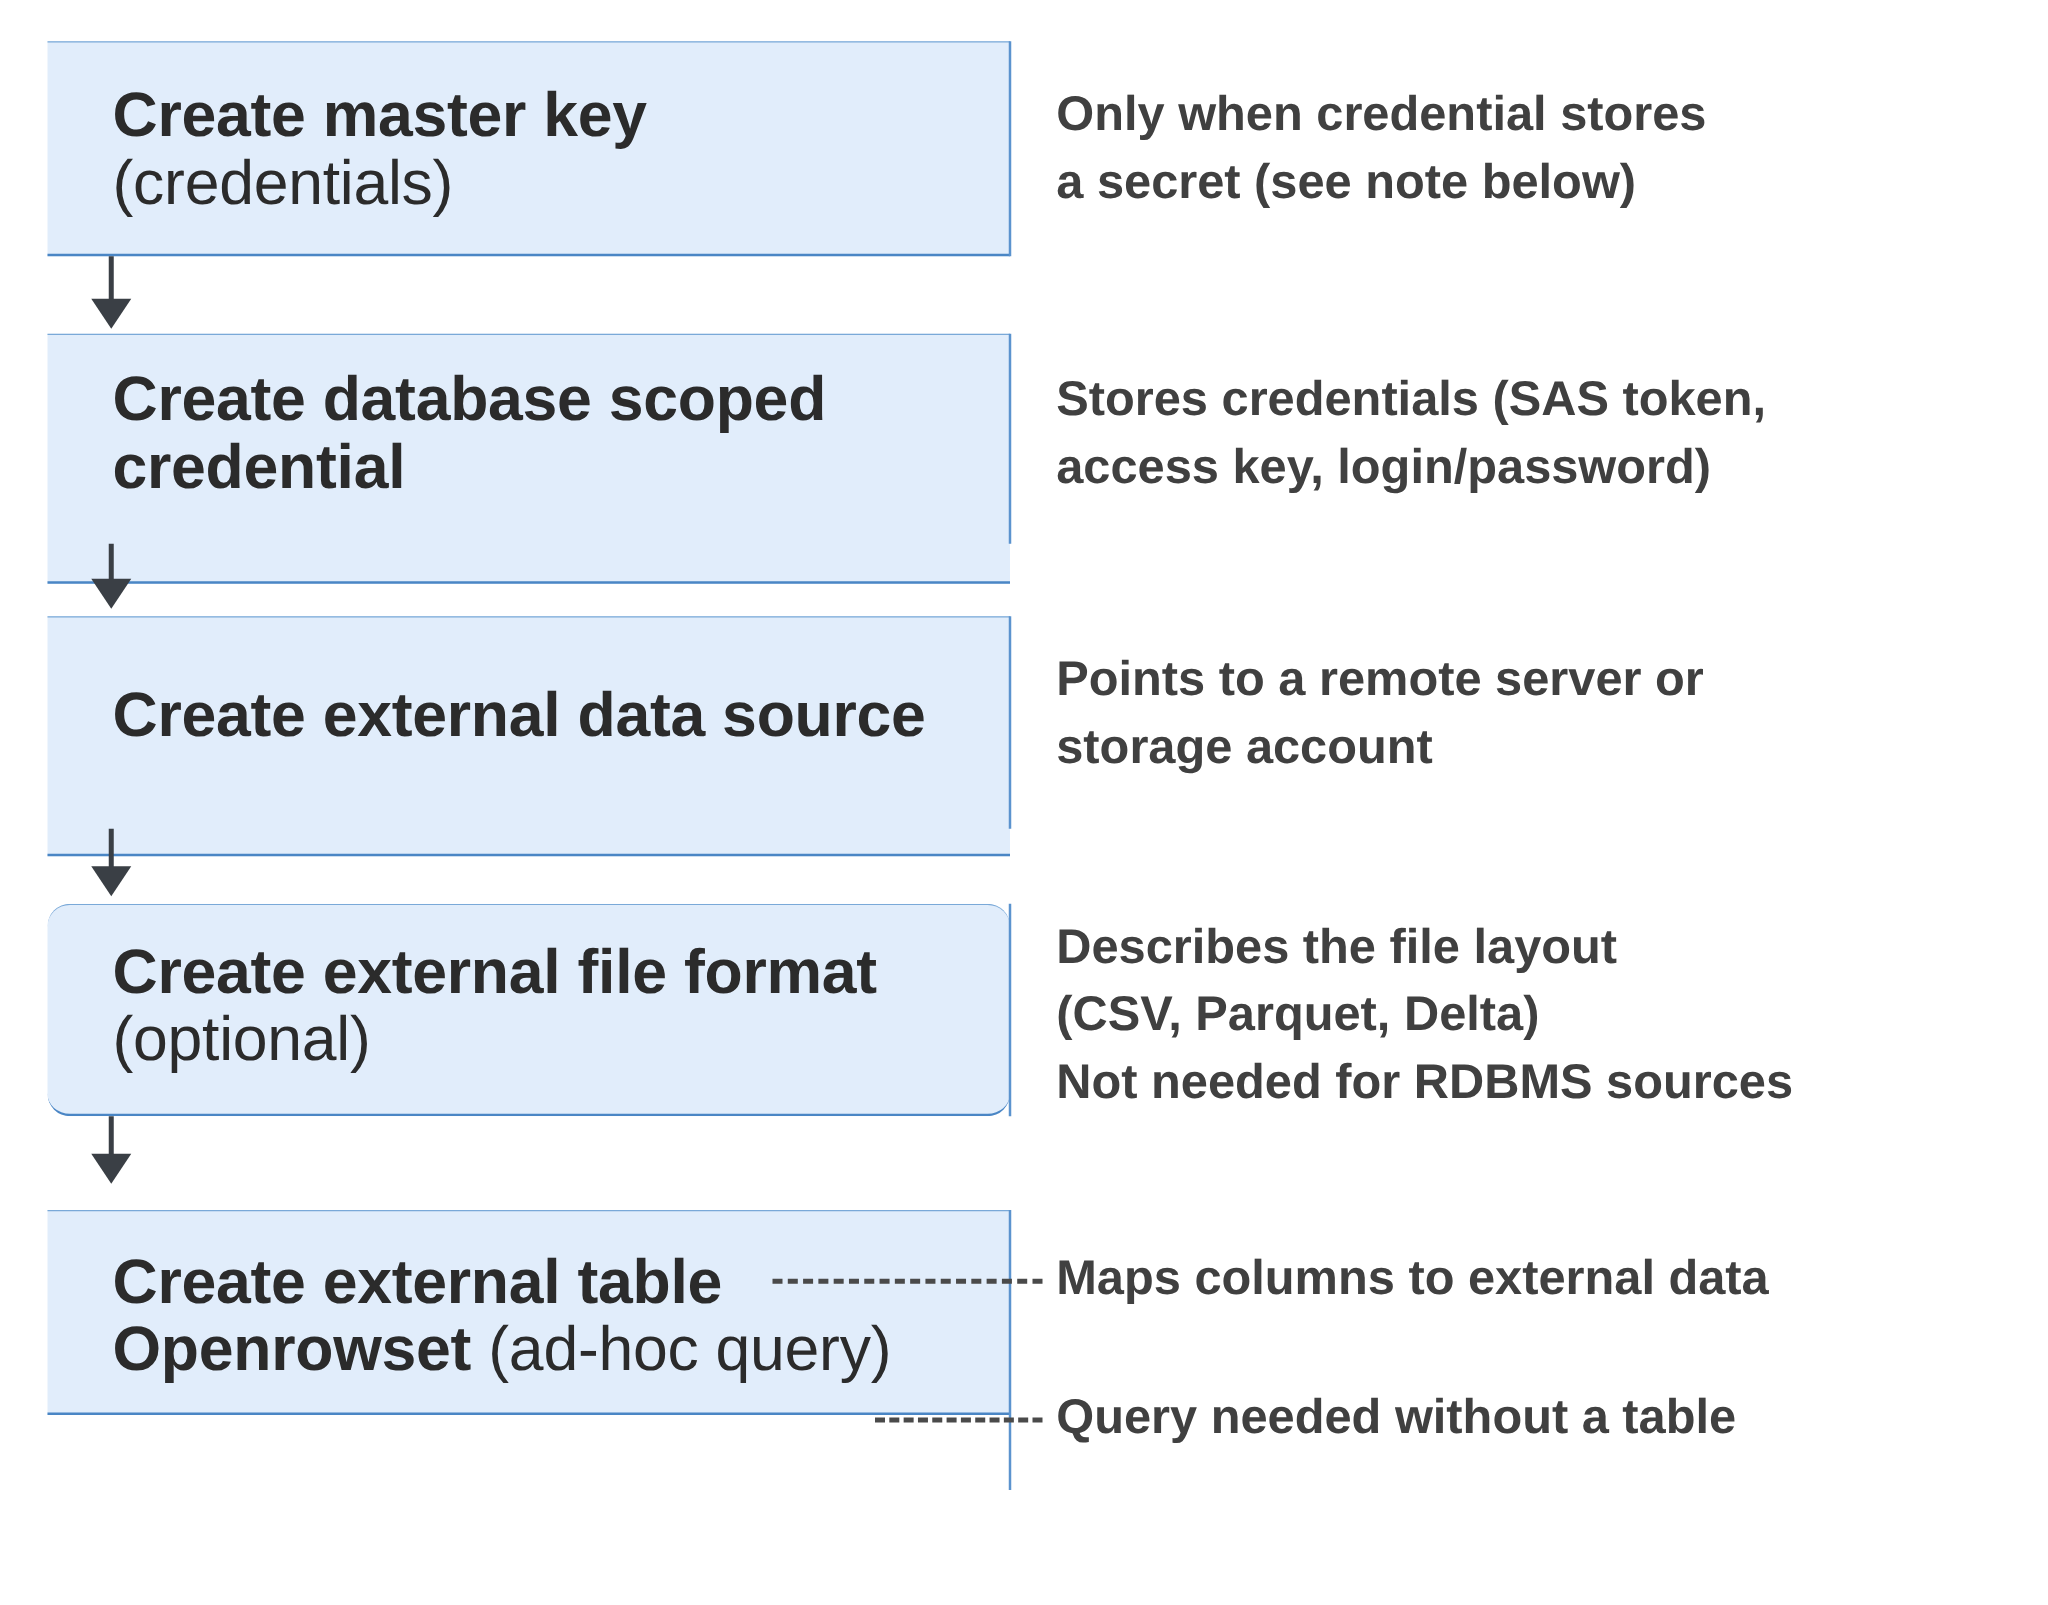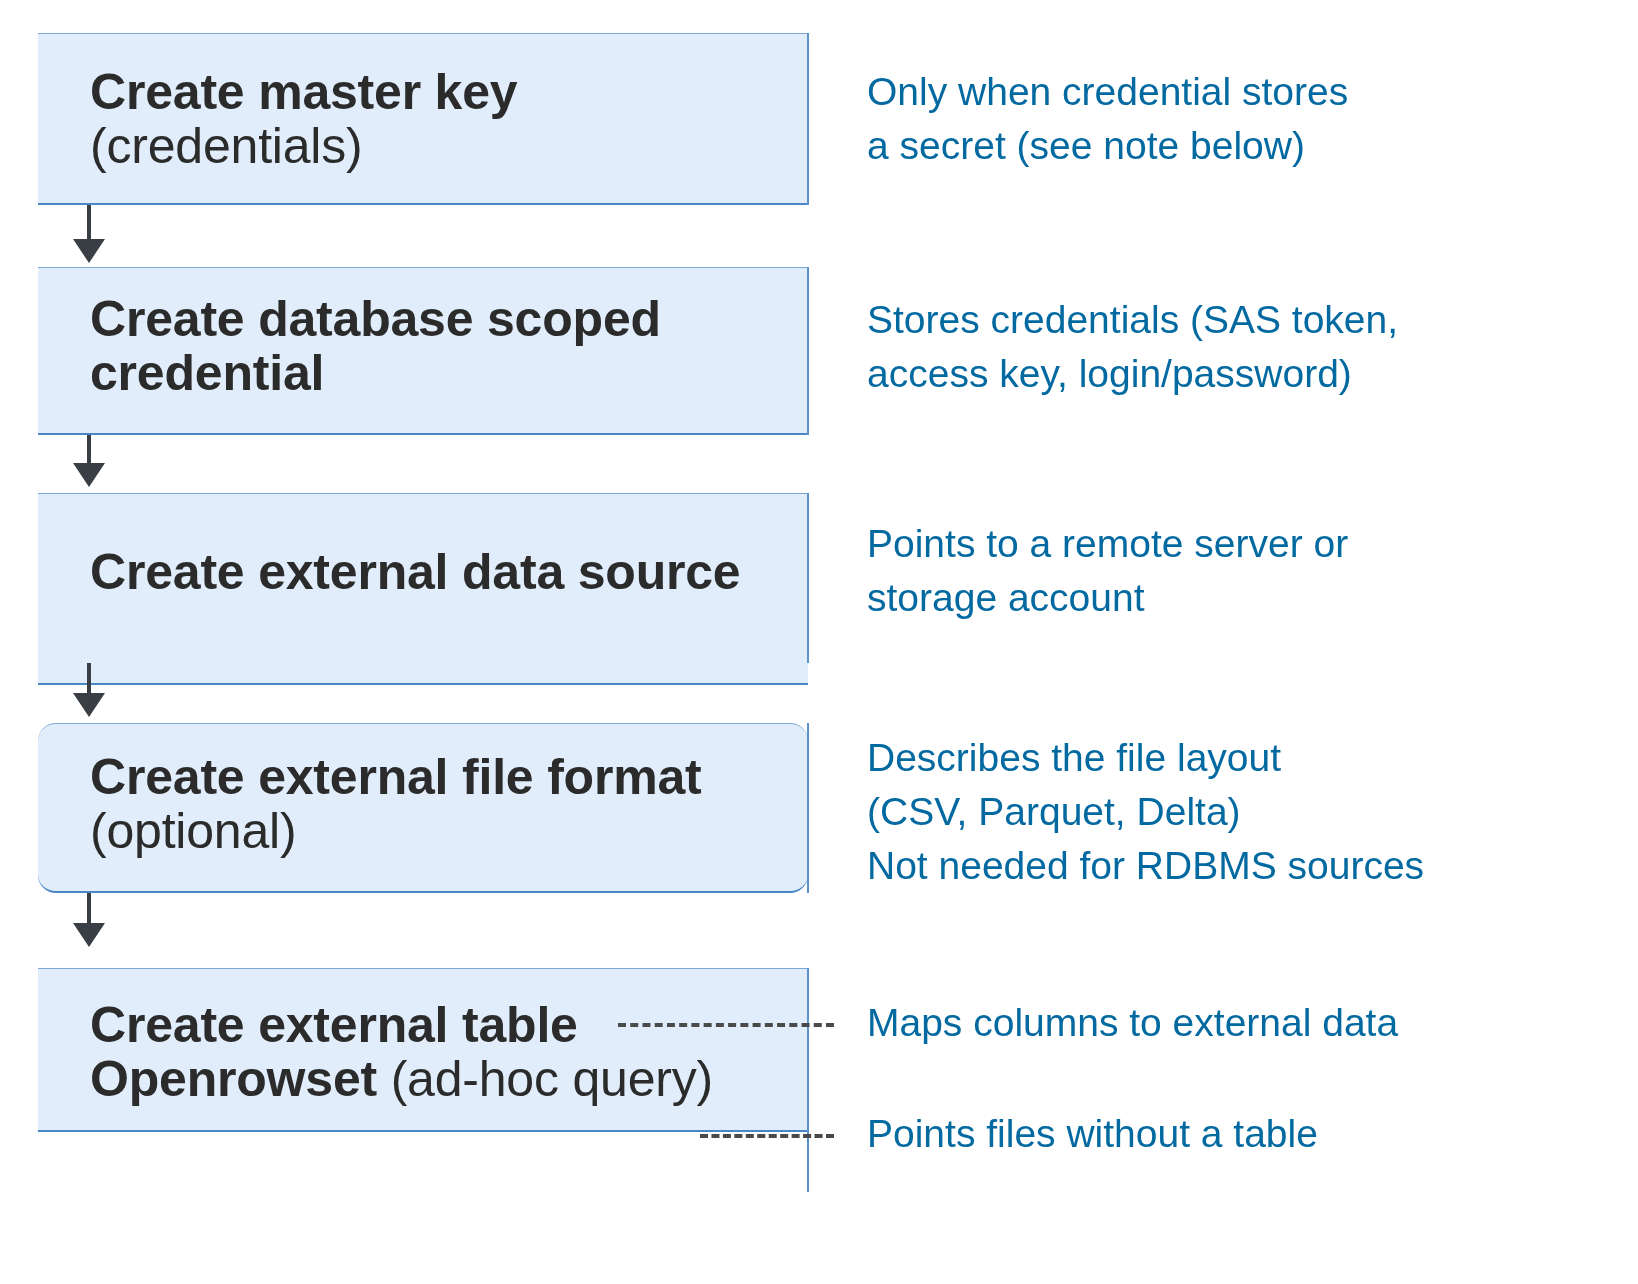--- a/index.html
+++ b/index.html
@@ -68,25 +68,25 @@
     width: 0;
     height: 0;
     border-left: 16px solid transparent;
     border-right: 16px solid transparent;
     border-top: 24px solid #3a3f45;
   }
 
   
   .desc {
     position: absolute;
-    left: 867px;
+    left: 845px;
     font-size: 39px;
     line-height: 54px;
-    font-weight: 400;
-    color: #0369a1;
+    font-weight: 700;
+    color: #404040;
     white-space: nowrap;
   }
 
   
   .dashed {
     position: absolute;
     height: 0;
     border-top: 4px dashed #4a4a4a;
   }
 </style>
@@ -104,21 +104,21 @@
   <div class="edge-rule" style="top:33px; height:172px;"></div>
 
   <div class="desc" style="top:65px;">
     <div>Only when credential stores</div>
     <div>a secret (see note below)</div>
   </div>
 
   <div class="arrow-stem" style="top:205px; height:38px;"></div>
   <div class="arrow-head" style="top:239px;"></div>
 
-  <div class="box" style="top:267px; height:168px;">
+  <div class="box" style="top:267px; height:200px;">
     <div class="box-inner" style="top:24px;">
       <div class="box-line b-strong">Create database scoped</div>
       <div class="box-line b-strong">credential</div>
     </div>
   </div>
   <div class="edge-rule" style="top:267px; height:168px;"></div>
 
   <div class="desc" style="top:293px;">
     <div>Stores credentials (SAS token,</div>
     <div>access key, login/password)</div>
@@ -169,16 +169,16 @@
   </div>
   <div class="edge-rule" style="top:968px; height:224px;"></div>
 
   <div class="dashed" style="left:618px; top:1023px; width:216px;"></div>
   <div class="desc" style="top:996px;">
     <div>Maps columns to external data</div>
   </div>
 
   <div class="dashed" style="left:700px; top:1134px; width:134px;"></div>
   <div class="desc" style="top:1107px;">
-    <div>Points files without a table</div>
+    <div>Query needed without a table</div>
   </div>
 
 </div>
 
 </body></html>

